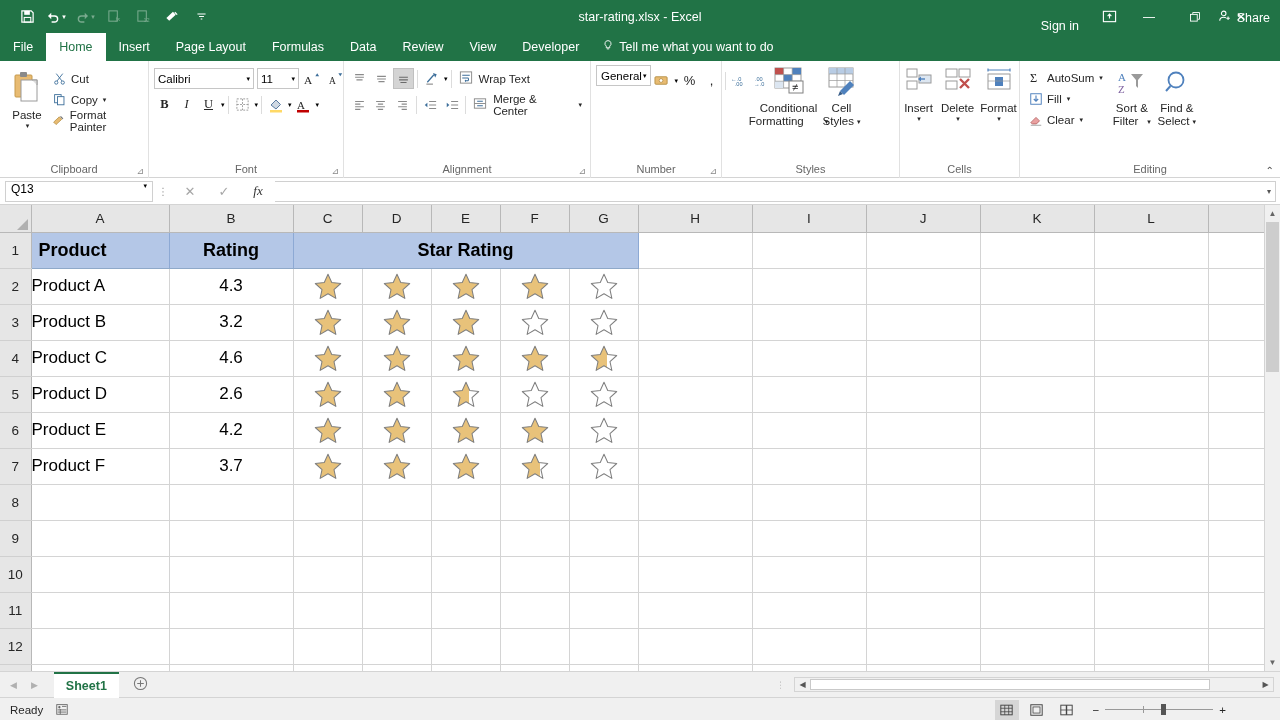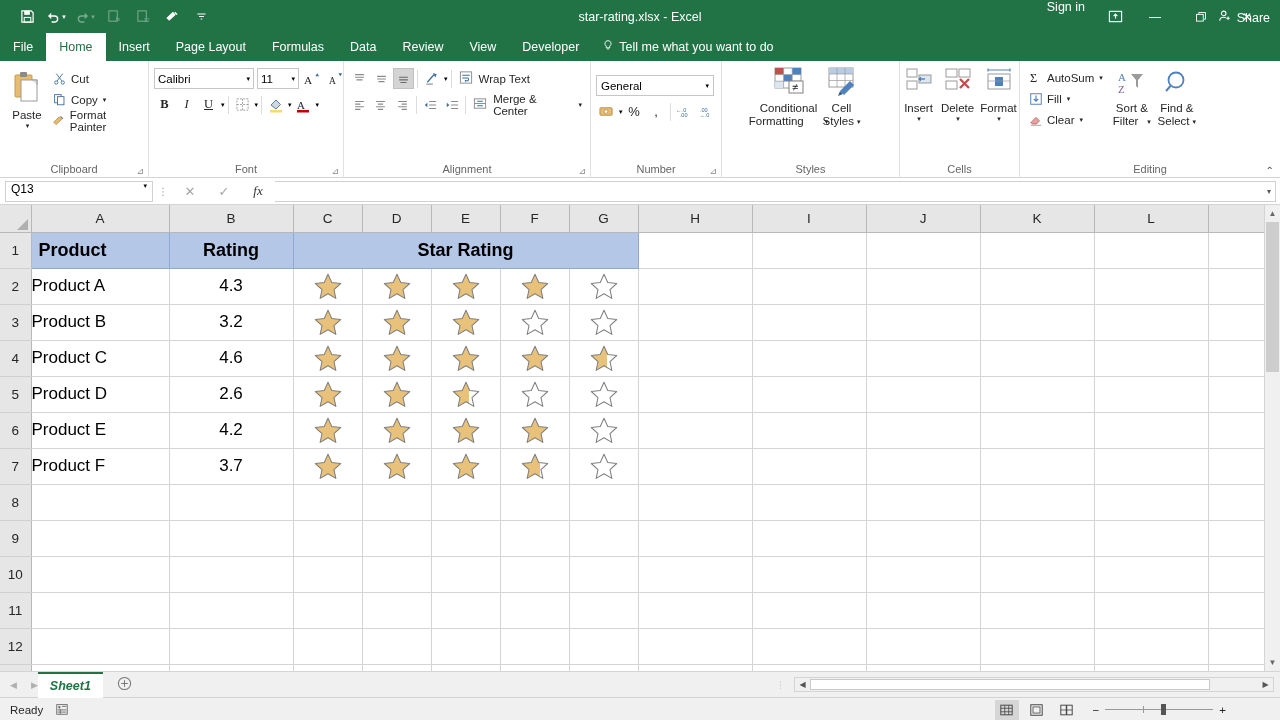--- a/index.html
+++ b/index.html
@@ -22,22 +22,22 @@
     color: #ffffff;
   }
   .qat-btn.dim { color: #7aab8f; }
   .qat-btn svg { display: block; }
   .caret { font-size: 7px; margin-left: 1px; }
   .win-title {
     position: absolute; left: 0; right: 0; text-align: center;
     color: #ffffff; font-size: 12.5px; pointer-events: none;
   }
   .title-right {
-    position: absolute; right: 10px; top: 0; height: 33px;
-    display: flex; align-items: flex-start; gap: 0; z-index: 2;
+    position: absolute; right: 16px; top: 0; height: 33px;
+    display: flex; align-items: flex-end; gap: 0; z-index: 2;
   }
   .signin { color: #fff; font-size: 12.5px; padding: 0 14px; }
   .tb-icon {
     width: 33px; height: 33px; display: flex; align-items: center; justify-content: center;
     color: #ffffff;
   }
   .winbtn {
     width: 46px; height: 33px; display: flex; align-items: center; justify-content: center;
     color: #ffffff; font-size: 12px;
   }
@@ -189,24 +189,23 @@
     align-items: center; justify-content: center; color: #666; font-size: 8px;
   }
 
   
   .sheetbar {
     height: 26px; background: #f0f0f0; display: flex; align-items: center;
     border-top: 1px solid #d4d4d4;
   }
   .navarrows { display: flex; padding-left: 10px; gap: 14px; color: #b0b0b0; font-size: 9px; }
   .stab {
-    height: 26px; padding: 12px 12px; display: flex; align-items: center;
+    margin-left: 16px; height: 26px; padding: 12px 12px; display: flex; align-items: center;
     background: #fff; color: #217346; font-weight: bold; font-size: 12.5px;
     border-top: 2px solid #217346;
-    font-style: italic;
   }
   .addsheet { margin-left: 14px; color: #666; font-size: 14px; }
   .hscrollarea { margin-left: auto; display: flex; align-items: center; padding-right: 6px; }
   .hsdots { color: #bbb; font-size: 9px; letter-spacing: 1px; padding: 0 8px; }
   .hsbar {
     width: 480px; height: 15px; background: #f0f0f0; border: 1px solid #d4d4d4;
     display: flex; align-items: center; position: relative;
   }
   .hsarrow { width: 15px; text-align: center; color: #555; font-size: 8px; }
   .hsthumb { position: absolute; left: 15px; width: 400px; top: 1px; bottom: 1px; background: #fff; border: 1px solid #c9c9c9; }
@@ -519,21 +518,21 @@
           <span style="font-size:11.5px">Merge &amp; Center</span>
           <span class="caret">▾</span>
         </div>
       </div>
     </div>
     <div class="rgroup-label">Alignment</div>
     <span class="dlg">⊿</span>
   </div>
 
   <div class="rgroup" style="width:131px">
-    <div class="rgroup-body" style="flex-direction:column;padding-top:14px">
+    <div class="rgroup-body" style="flex-direction:row;padding-top:4px">
       <div class="numfmt">
         <span>General</span>
         <span class="caret">▾</span>
       </div>
       <div style="display:flex;align-items:center;gap:1px;margin-top:5px">
         <div class="ibtn">
           <svg width="17" height="15" viewBox="0 0 18 16">
               <rect x="2" y="4" width="13" height="8" rx="1" fill="#e8bb72" stroke="#b08a3e" stroke-width="0.9"></rect>
               <circle cx="8.5" cy="8" r="2" fill="#fff" stroke="#b08a3e" stroke-width="0.8"></circle>
             </svg>

